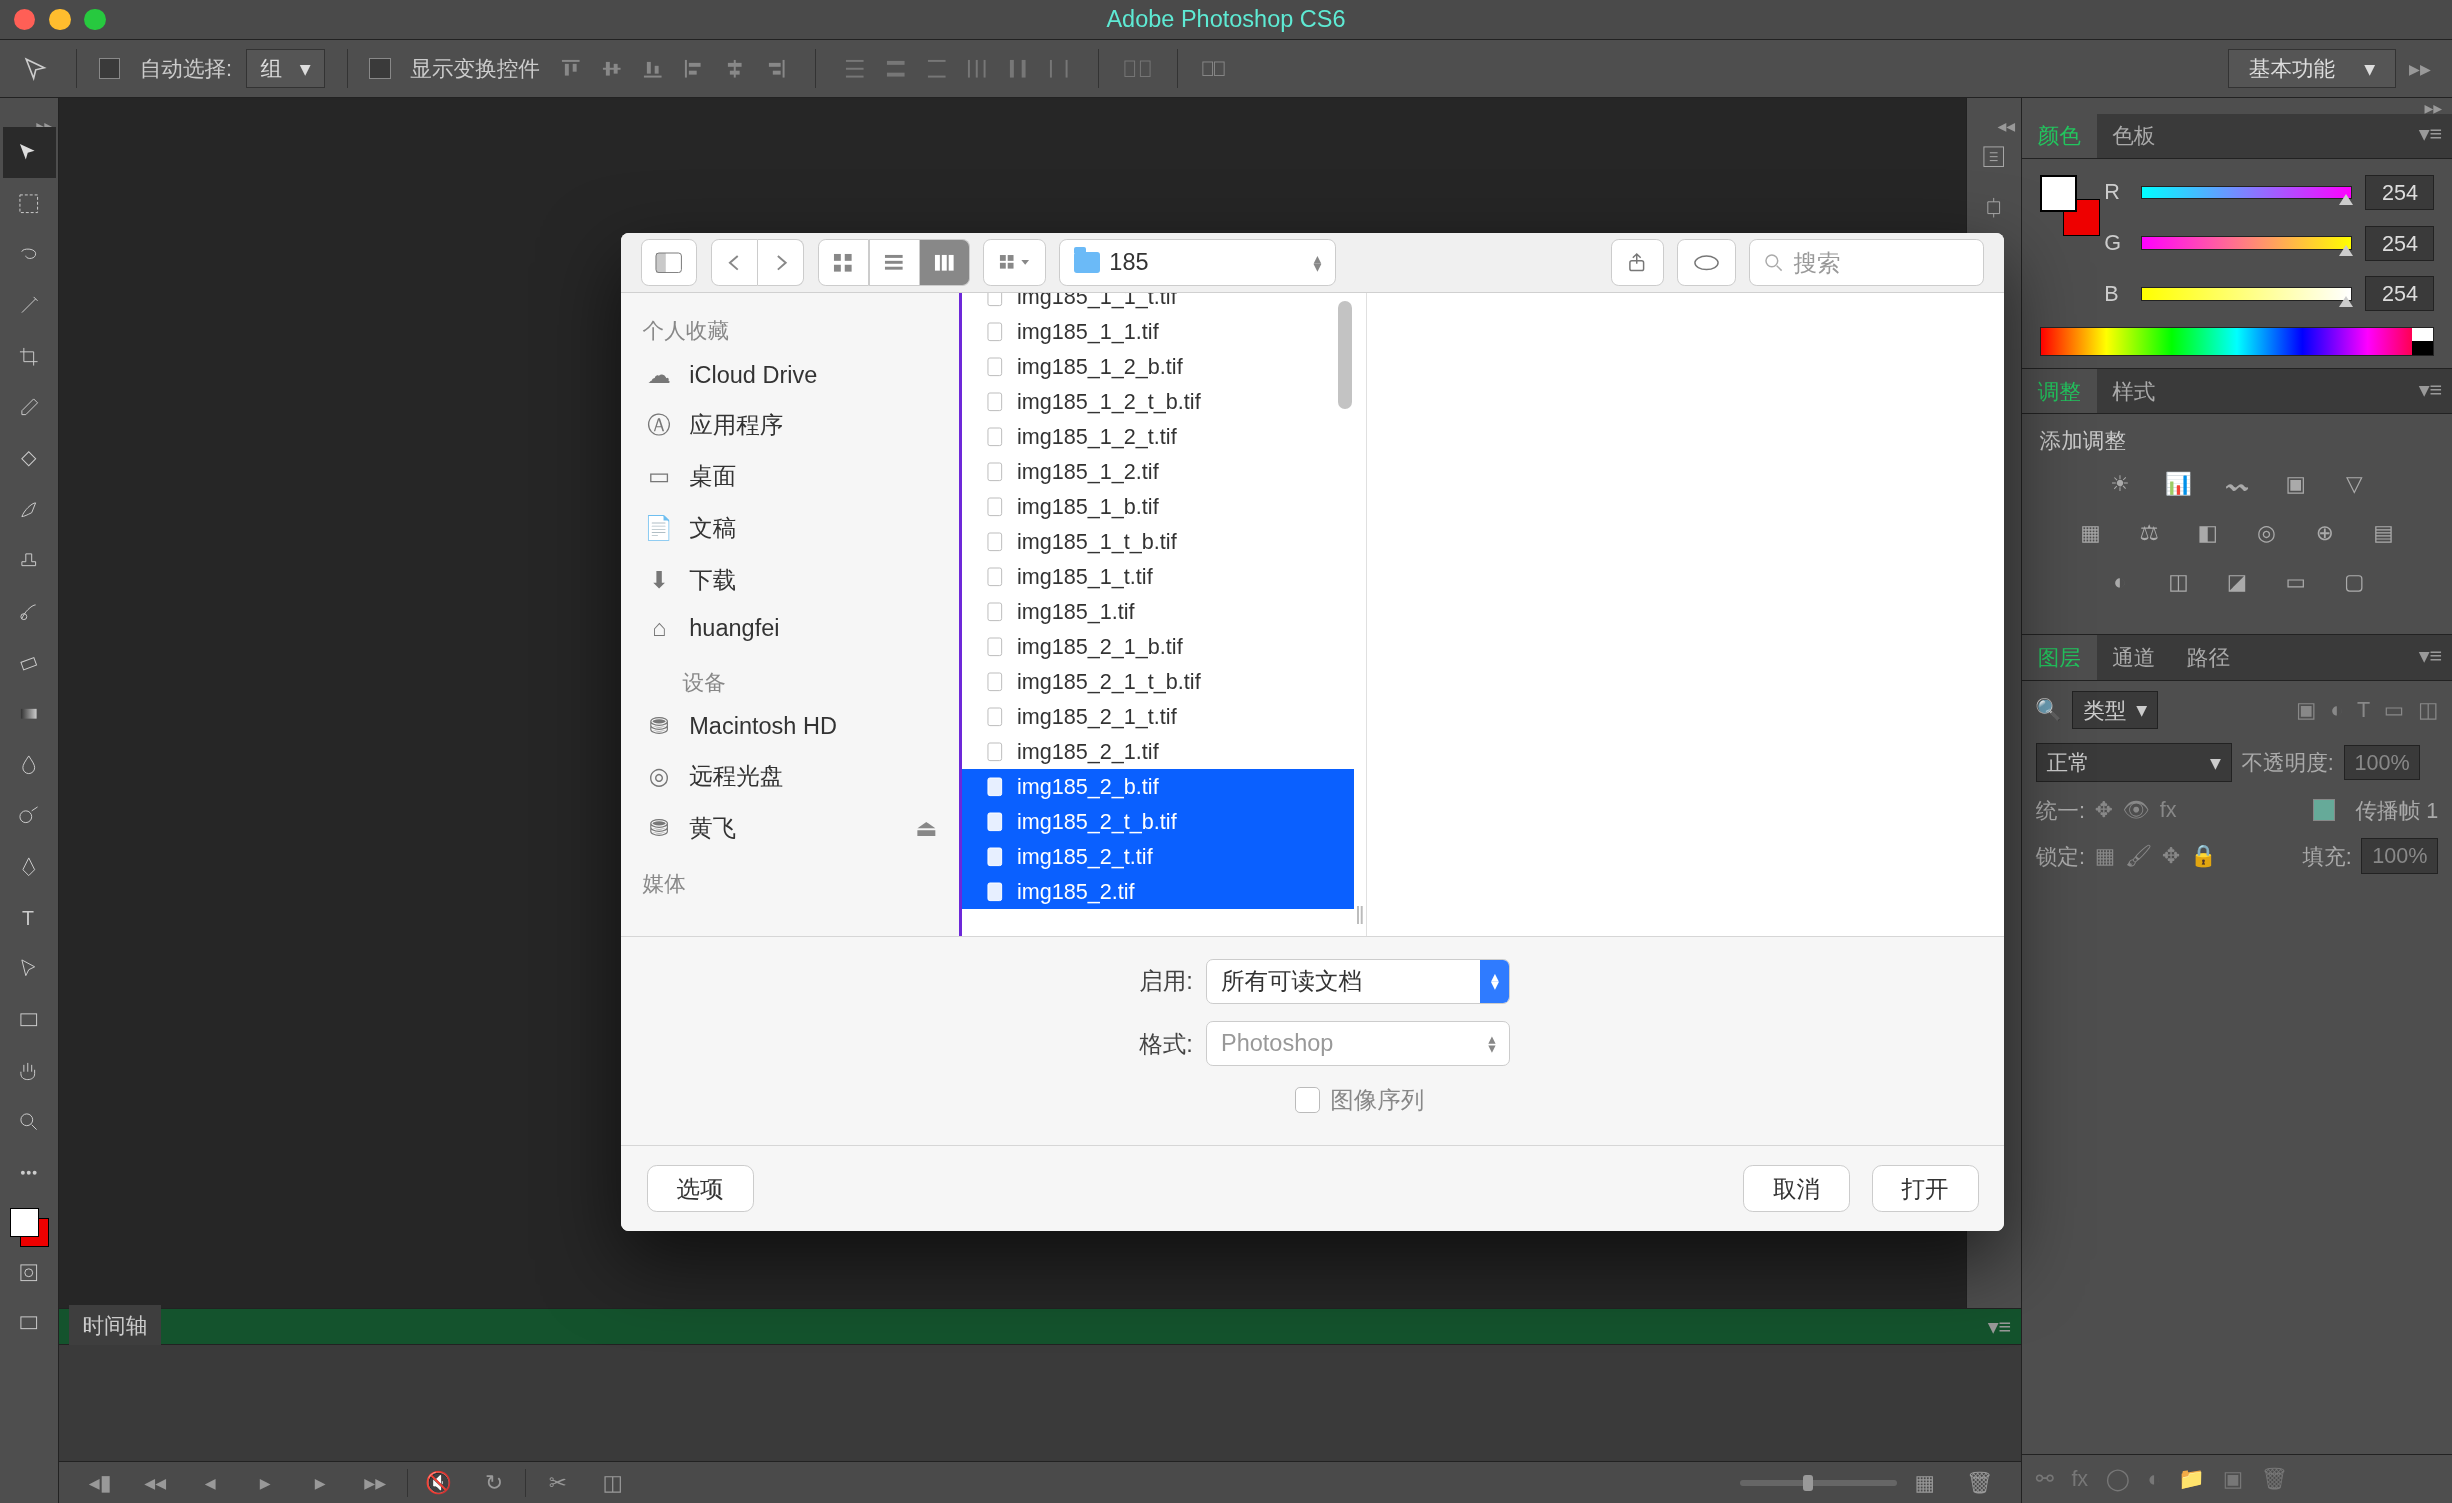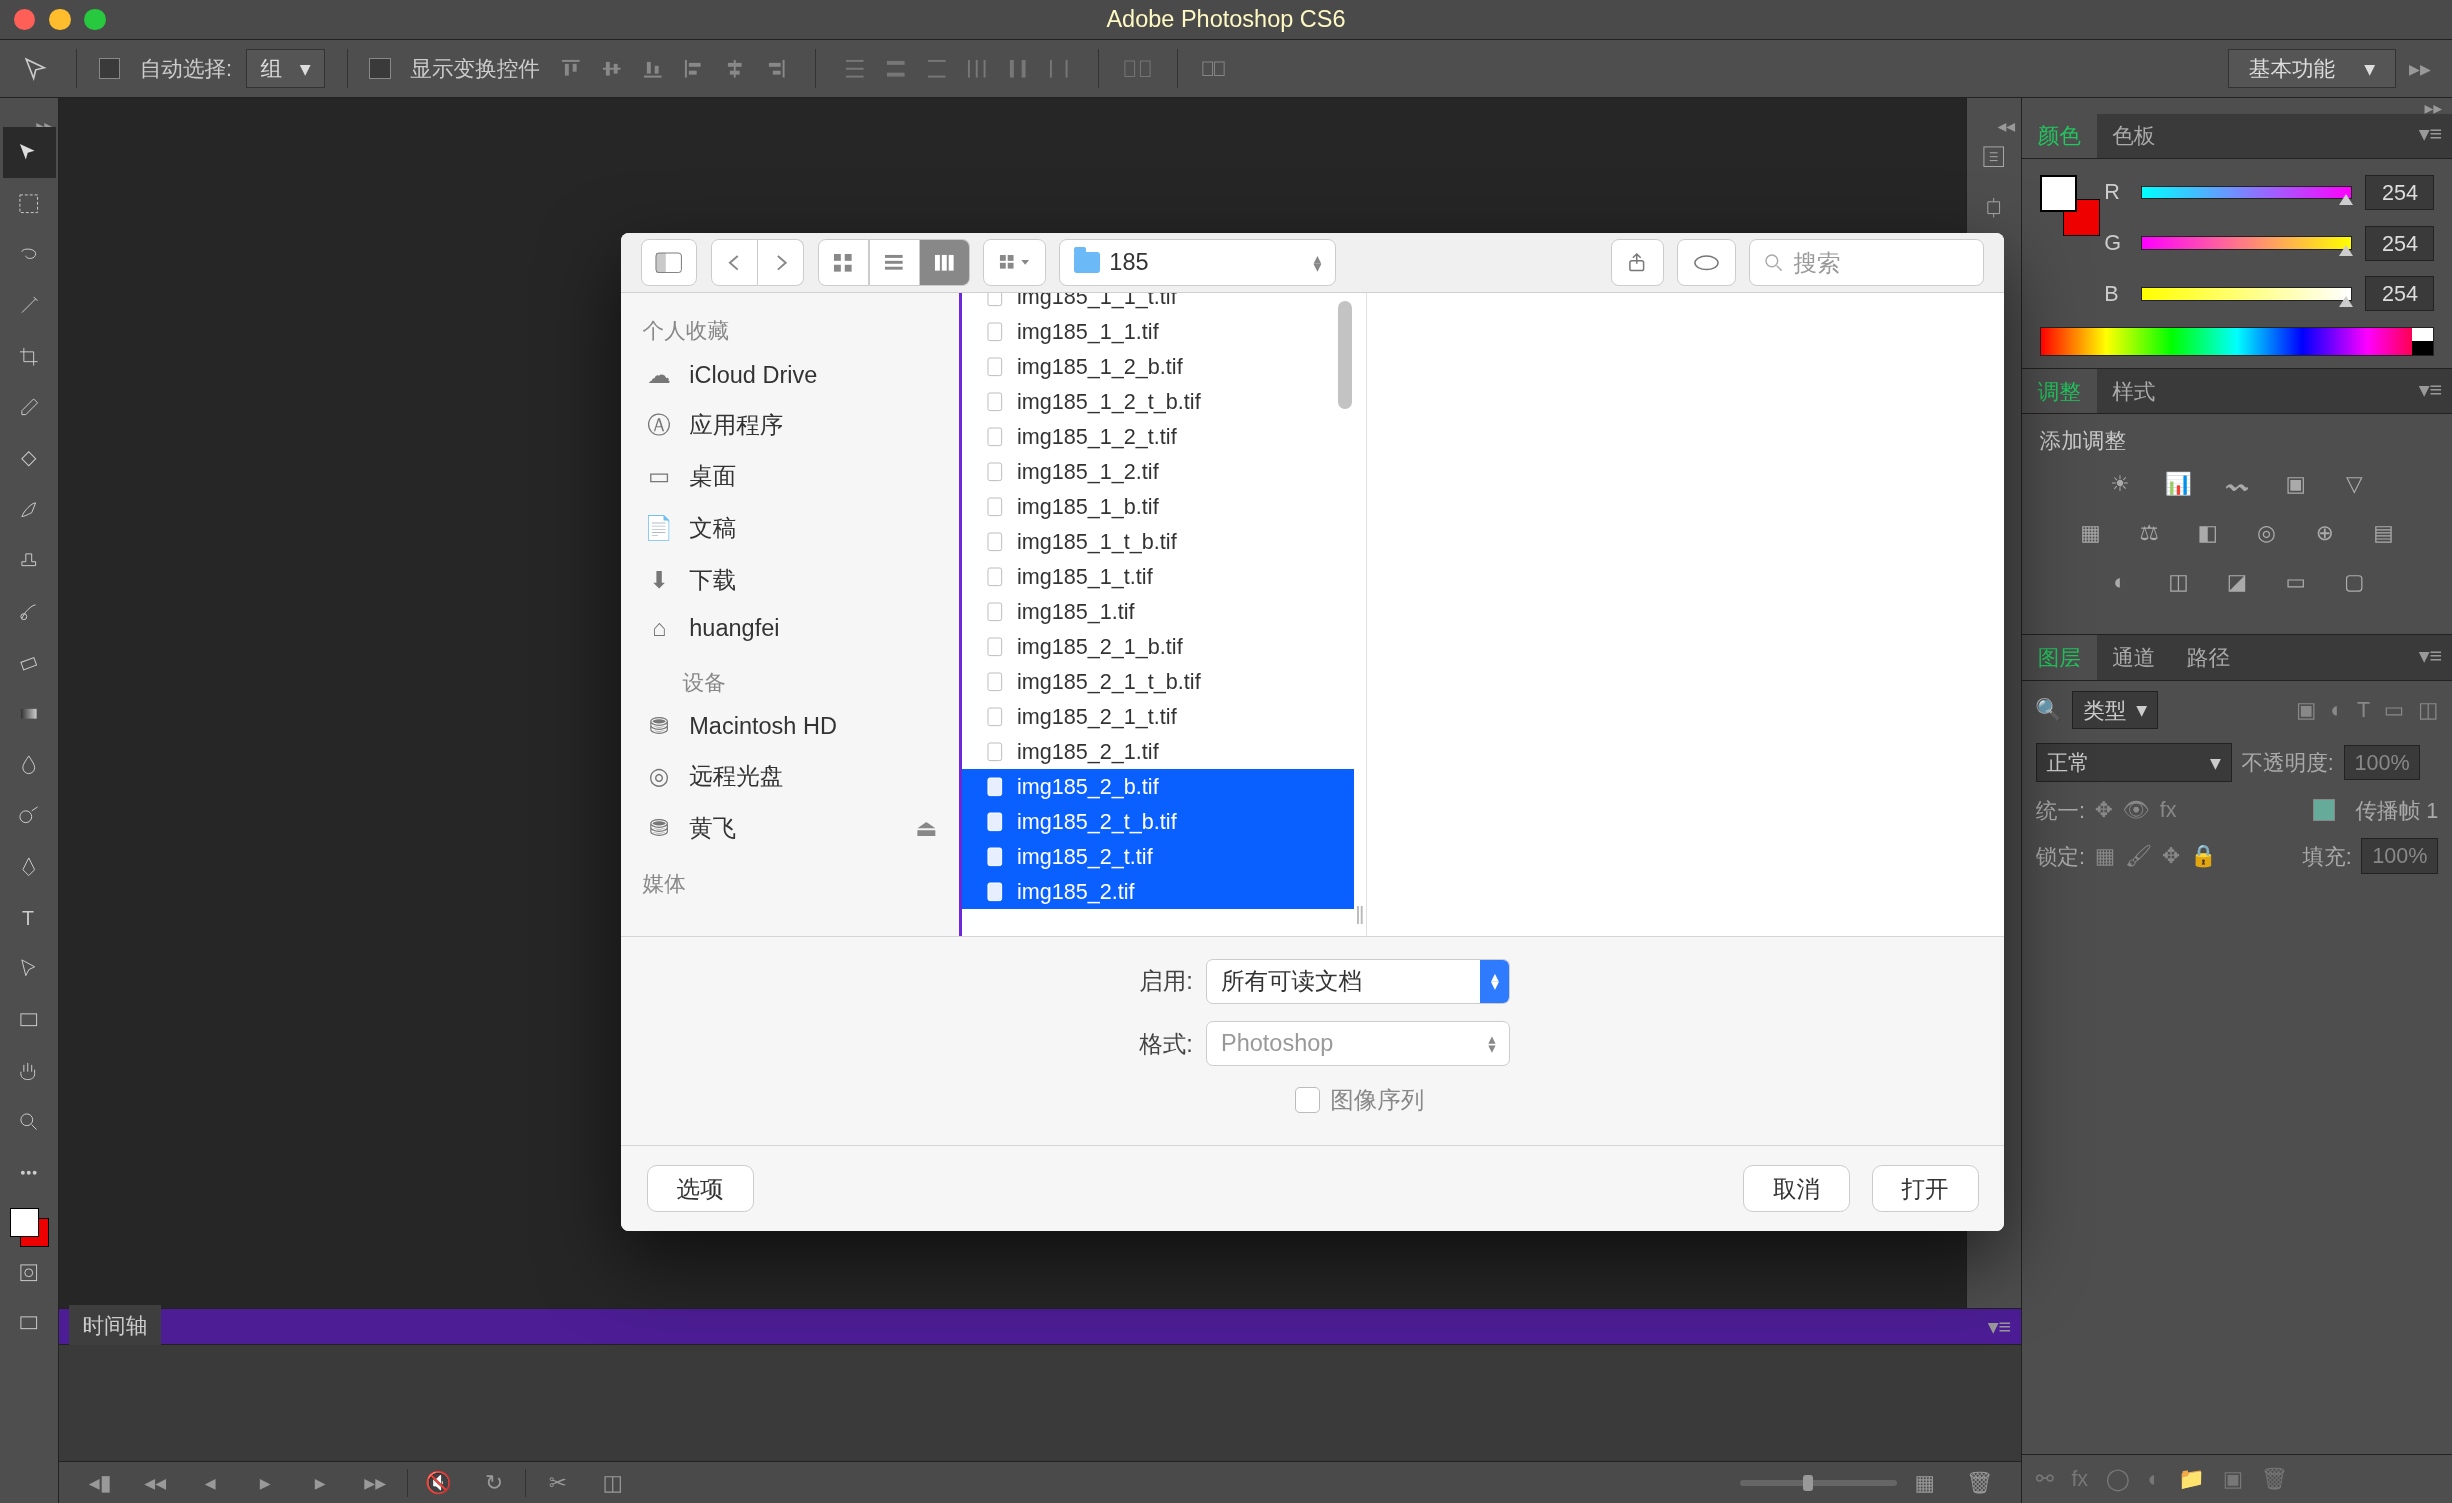--- a/index.html
+++ b/index.html
@@ -3,21 +3,21 @@
 <meta charset="utf-8">
 <style>
 * { margin: 0; padding: 0; box-sizing: border-box; font-family: -apple-system, "Helvetica Neue", Arial, sans-serif; }
 body { background: #3a3a3a; width: 2452px; height: 1504px; overflow: hidden; color: #ccc; font-size: 21.6px; user-select: none; }
 
 
 .titlebar { height: 39px; background: #4a4a4a; display: flex; align-items: center; padding: 0 13.7px; position: relative; }
 .traffic { display: flex; gap: 13.7px; }
 .traffic span { width: 21.6px; height: 21.6px; border-radius: 50%; display: inline-block; }
 .tl-red { background:#ff5f56;} .tl-yellow{background:#ffbd2e;} .tl-green{background:#27c93f;}
-.title-center { position: absolute; left: 50%; transform: translateX(-50%); color:#fef9c3; font-size: 23.5px; }
+.title-center { position: absolute; left: 50%; transform: translateX(-50%); color:#5eead4; font-size: 23.5px; }
 
 
 .optbar { height: 59px; background:#4e4e4e; border-top:1px solid #222; border-bottom:1px solid #222; display:flex; align-items:center; padding:0 17.6px; gap:13.7px; }
 .optbar .icon-box { width:37px; height:37px; display:flex; align-items:center; justify-content:center; color:#bbb; font-size:21.6px; }
 .checkbox { width:21.6px; height:21.6px; border:1px solid #888; background:#3a3a3a; display:inline-block; margin-right:5.9px; vertical-align:middle;}
 .opt-label { color:#ccc; font-size:21.6px; }
 .opt-select { background:#555; border:1px solid #333; color:#ddd; padding:3.9px 13.7px; font-size:21.6px; display:flex; align-items:center; gap:17.6px; }
 .opt-divider { width:1px; height:39px; background:#333; margin:0 7.8px;}
 .opt-icons { display:flex; gap:5.9px; }
 .opt-icons .ic { width:35px; height:35px; display:flex; align-items:center; justify-content:center; color:#888; }
@@ -31,21 +31,21 @@
 .toolbox .tool { width:53px; height:51px; display:flex; align-items:center; justify-content:center; color:#ccc; position:relative;}
 .toolbox .tool.active { background:#2a2a2a; }
 .toolbox .swatch { margin-top:9.8px; width:39px; height:39px; position:relative; }
 .fg-swatch { position:absolute; width:29px; height:29px; background:#fff; border:1px solid #000; top:0; left:0; z-index:2;}
 .bg-swatch { position:absolute; width:29px; height:29px; background:#e00; border:1px solid #000; bottom:0; right:0;}
 .canvas-area { flex:1; background:#262626; position:relative; display:flex; flex-direction:column;}
 .canvas-inner { flex:1; position:relative;}
 .collapsed-panel-strip { position:absolute; right:0; top:0; width:55px; height:100%; background:#4e4e4e; border-left:1px solid #222; display:flex; flex-direction:column; align-items:center; padding-top:17.6px; gap:0;}
 .collapsed-panel-strip .strip-tab{height:15.7px;width:100%;display:flex;justify-content:flex-end;padding-right:5.9px;color:#999;font-size:17.6px;}
 .collapsed-panel-strip .cp-ic { width:43px; height:51px; display:flex; align-items:center; justify-content:center; color:#aaa;}
-.timeline-head{height:37px;background:#4c1d95;border-top:1px solid #222;border-bottom:1px solid #222;display:flex;align-items:center;padding:0 9.8px;font-size:21.6px;color:#ccc;}
+.timeline-head{height:37px;background:#14532d;border-top:1px solid #222;border-bottom:1px solid #222;display:flex;align-items:center;padding:0 9.8px;font-size:21.6px;color:#ccc;}
 .timeline-head .tl-tab{background:#3e3e3e;padding:5.9px 13.7px;border-bottom:2.9px solid #3e3e3e;}
 .timeline-head .tl-menu{margin-left:auto;color:#999;}
 .timeline-body{height:159px;background:#3a3a3a;display:flex;align-items:flex-end;}
 .timeline-controls{height:43px;background:#4a4a4a;border-top:1px solid #222;display:flex;align-items:center;padding:0 13.7px;gap:0;width:100%;}
 .timeline-controls .tc-ic{width:55px;height:35px;display:flex;align-items:center;justify-content:center;color:#999;}
 .tc-sep{width:1px;height:27.4px;background:#333;margin:0 3.9px;}
 
 
 .right-panels { width:431px; background:#4e4e4e; border-left:1px solid #222; display:flex; flex-direction:column;}
 .rp-strip{height:15.7px;background:#4e4e4e;display:flex;justify-content:flex-end;padding-right:9.8px;color:#999;font-size:17.6px;}

